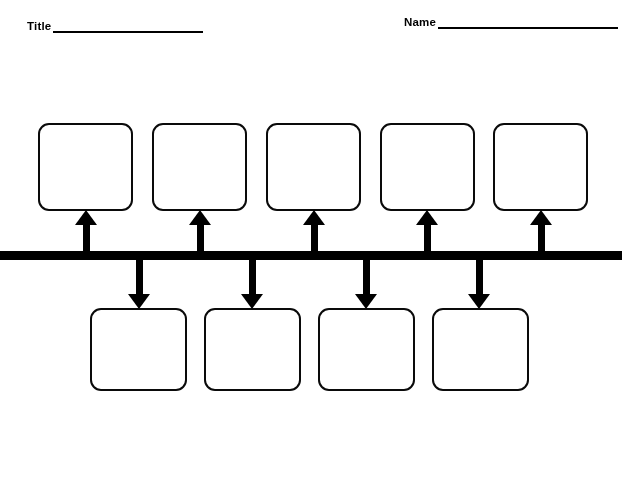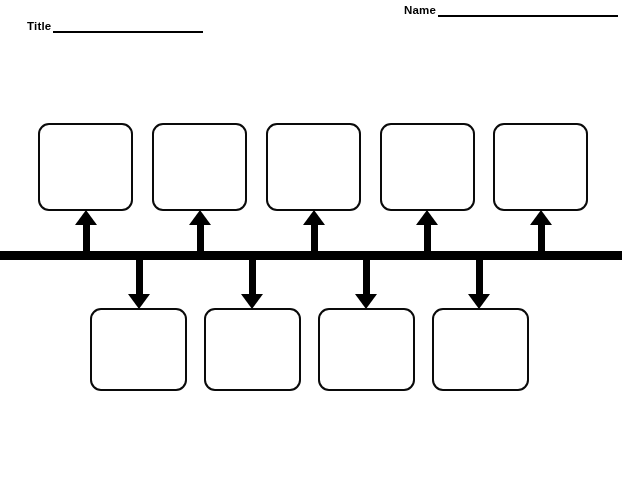--- a/index.html
+++ b/index.html
@@ -40,21 +40,21 @@
     margin-left: 2px;
     margin-bottom: 1px;
   }
 
   #field-title  { left: 27px;  top: 20px; }
   #field-title  .field-rule { width: 150px; }
 
   #field-date   { left: 231px; top: 20px; }
   #field-date   .field-rule { width: 120px; }
 
-  #field-name   { left: 404px; top: 4px; }
+  #field-name   { left: 404px; top: 16px; }
   #field-name   .field-rule { width: 180px; }
 
   
   #spine {
     position: absolute;
     left: 0px;
     top: 251px;
     width: 622px;
     height: 9px;
     background: #000000;

